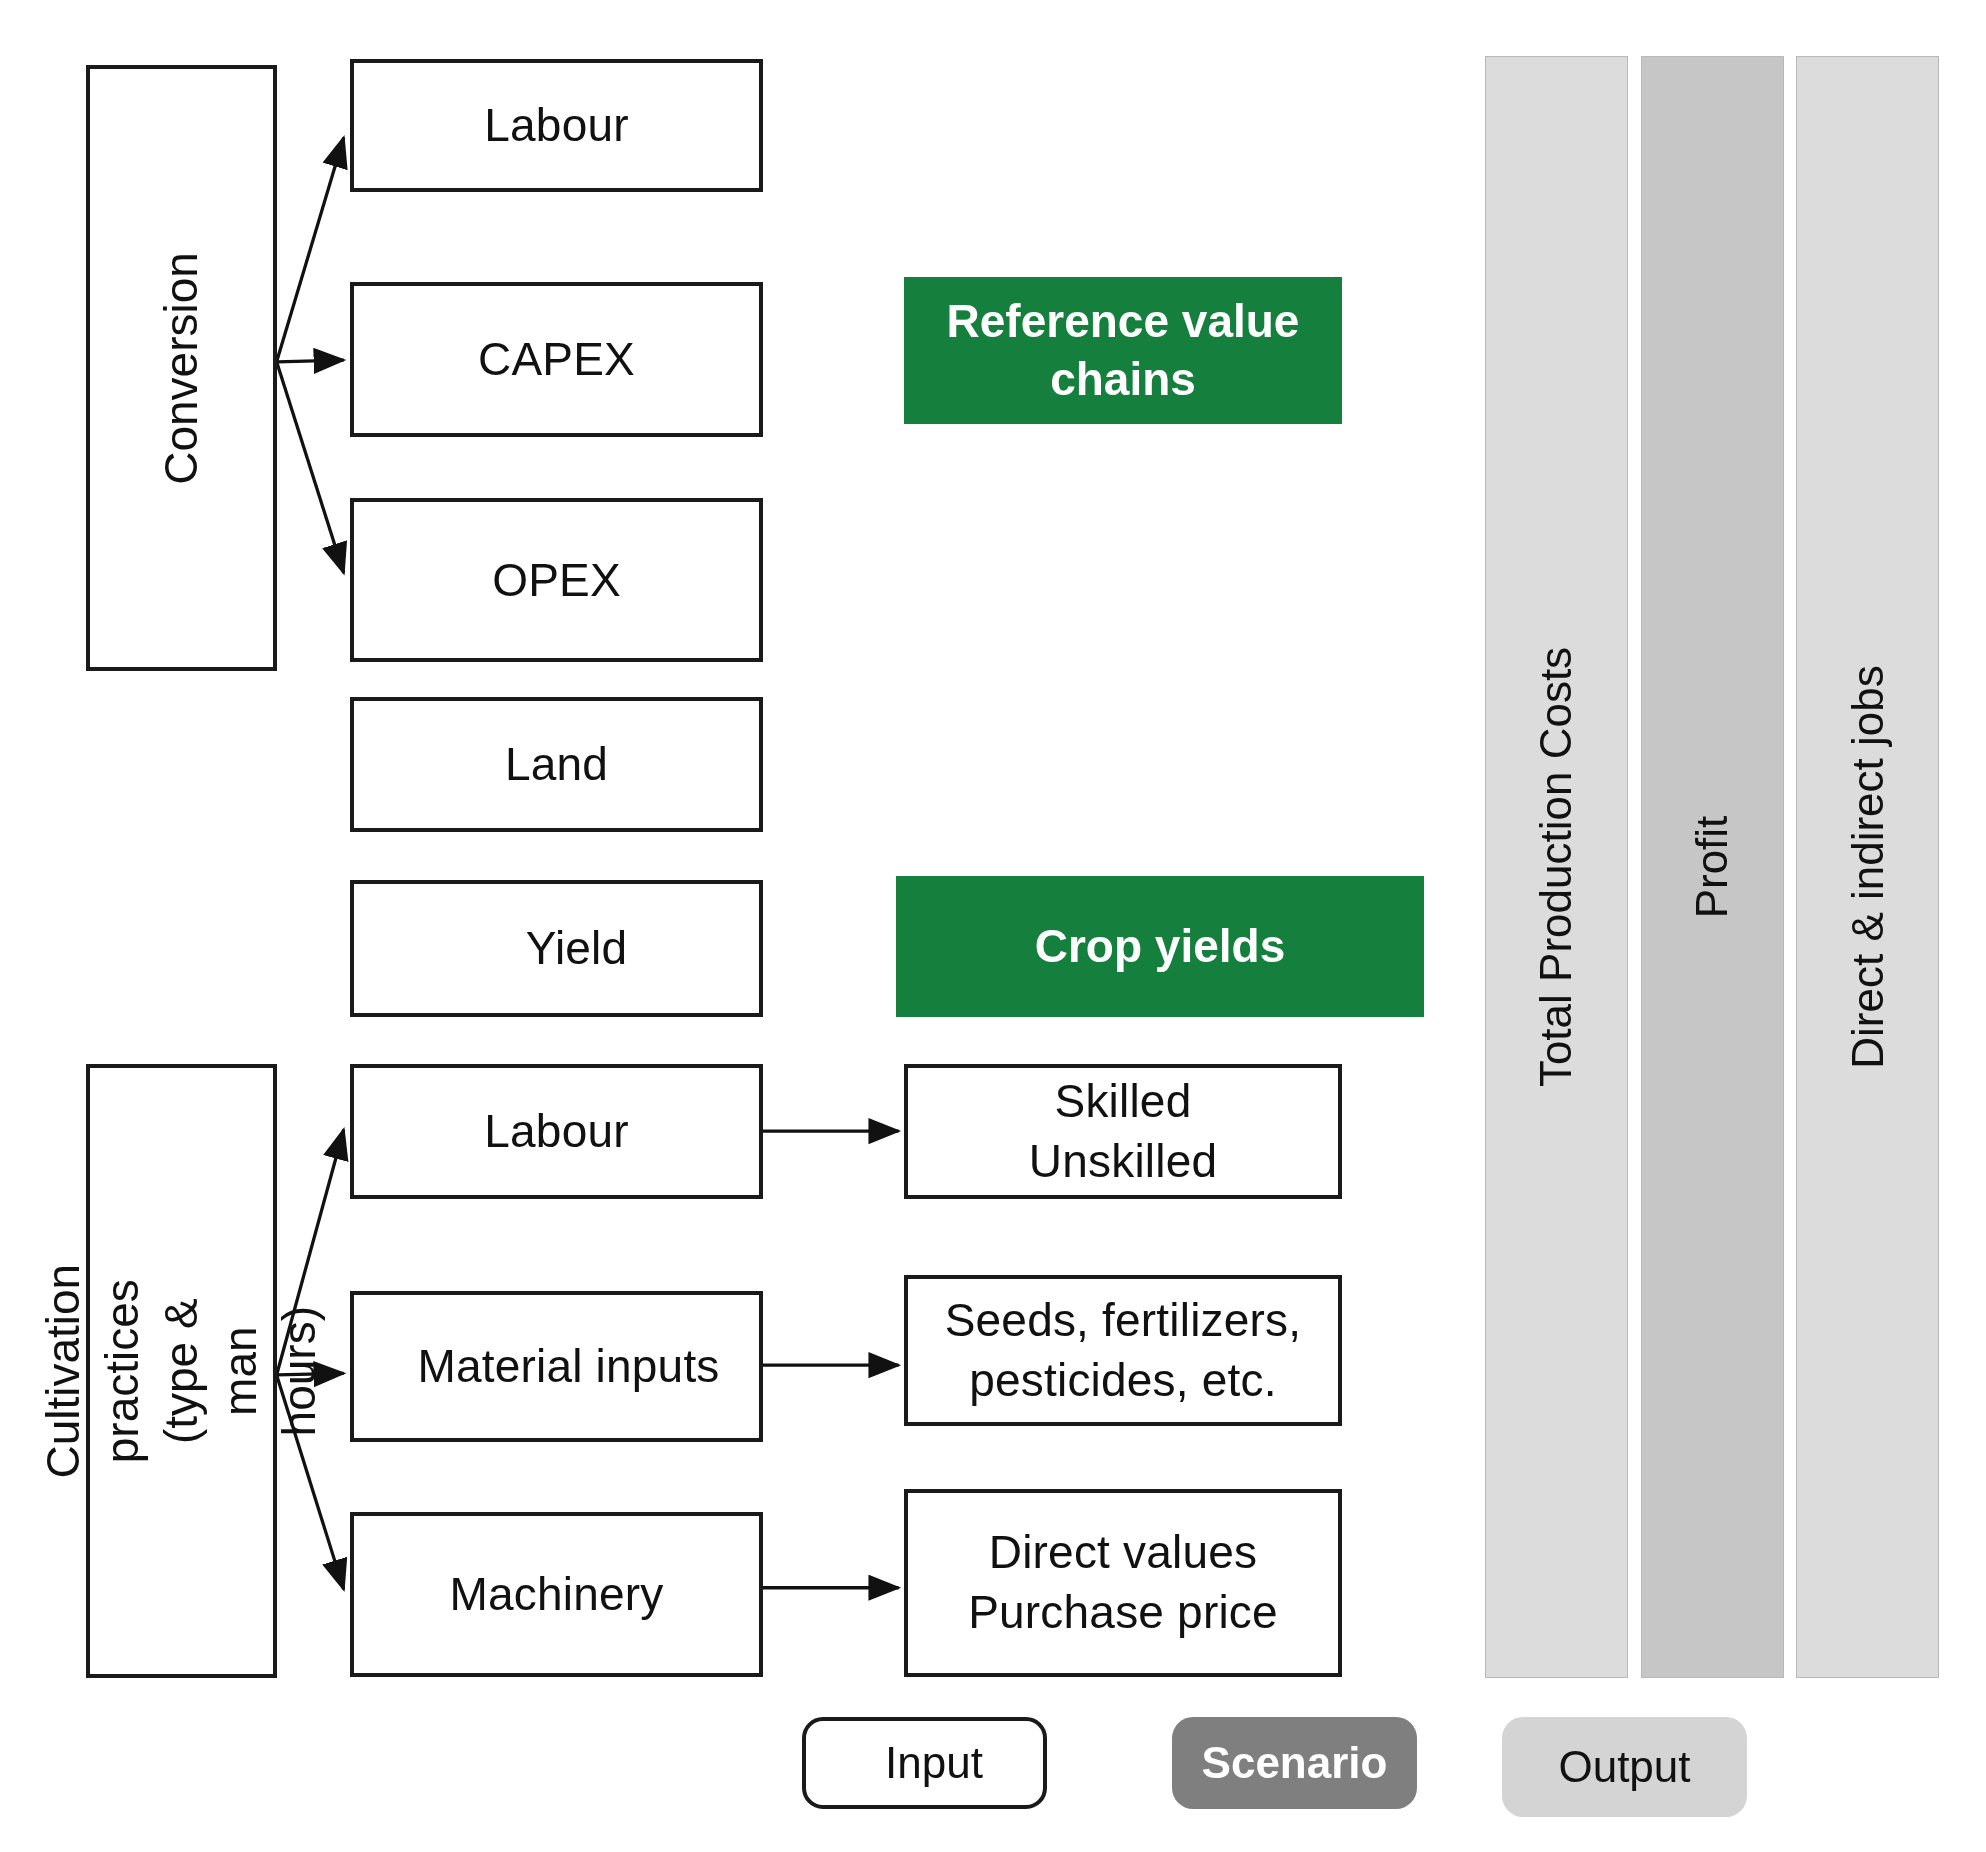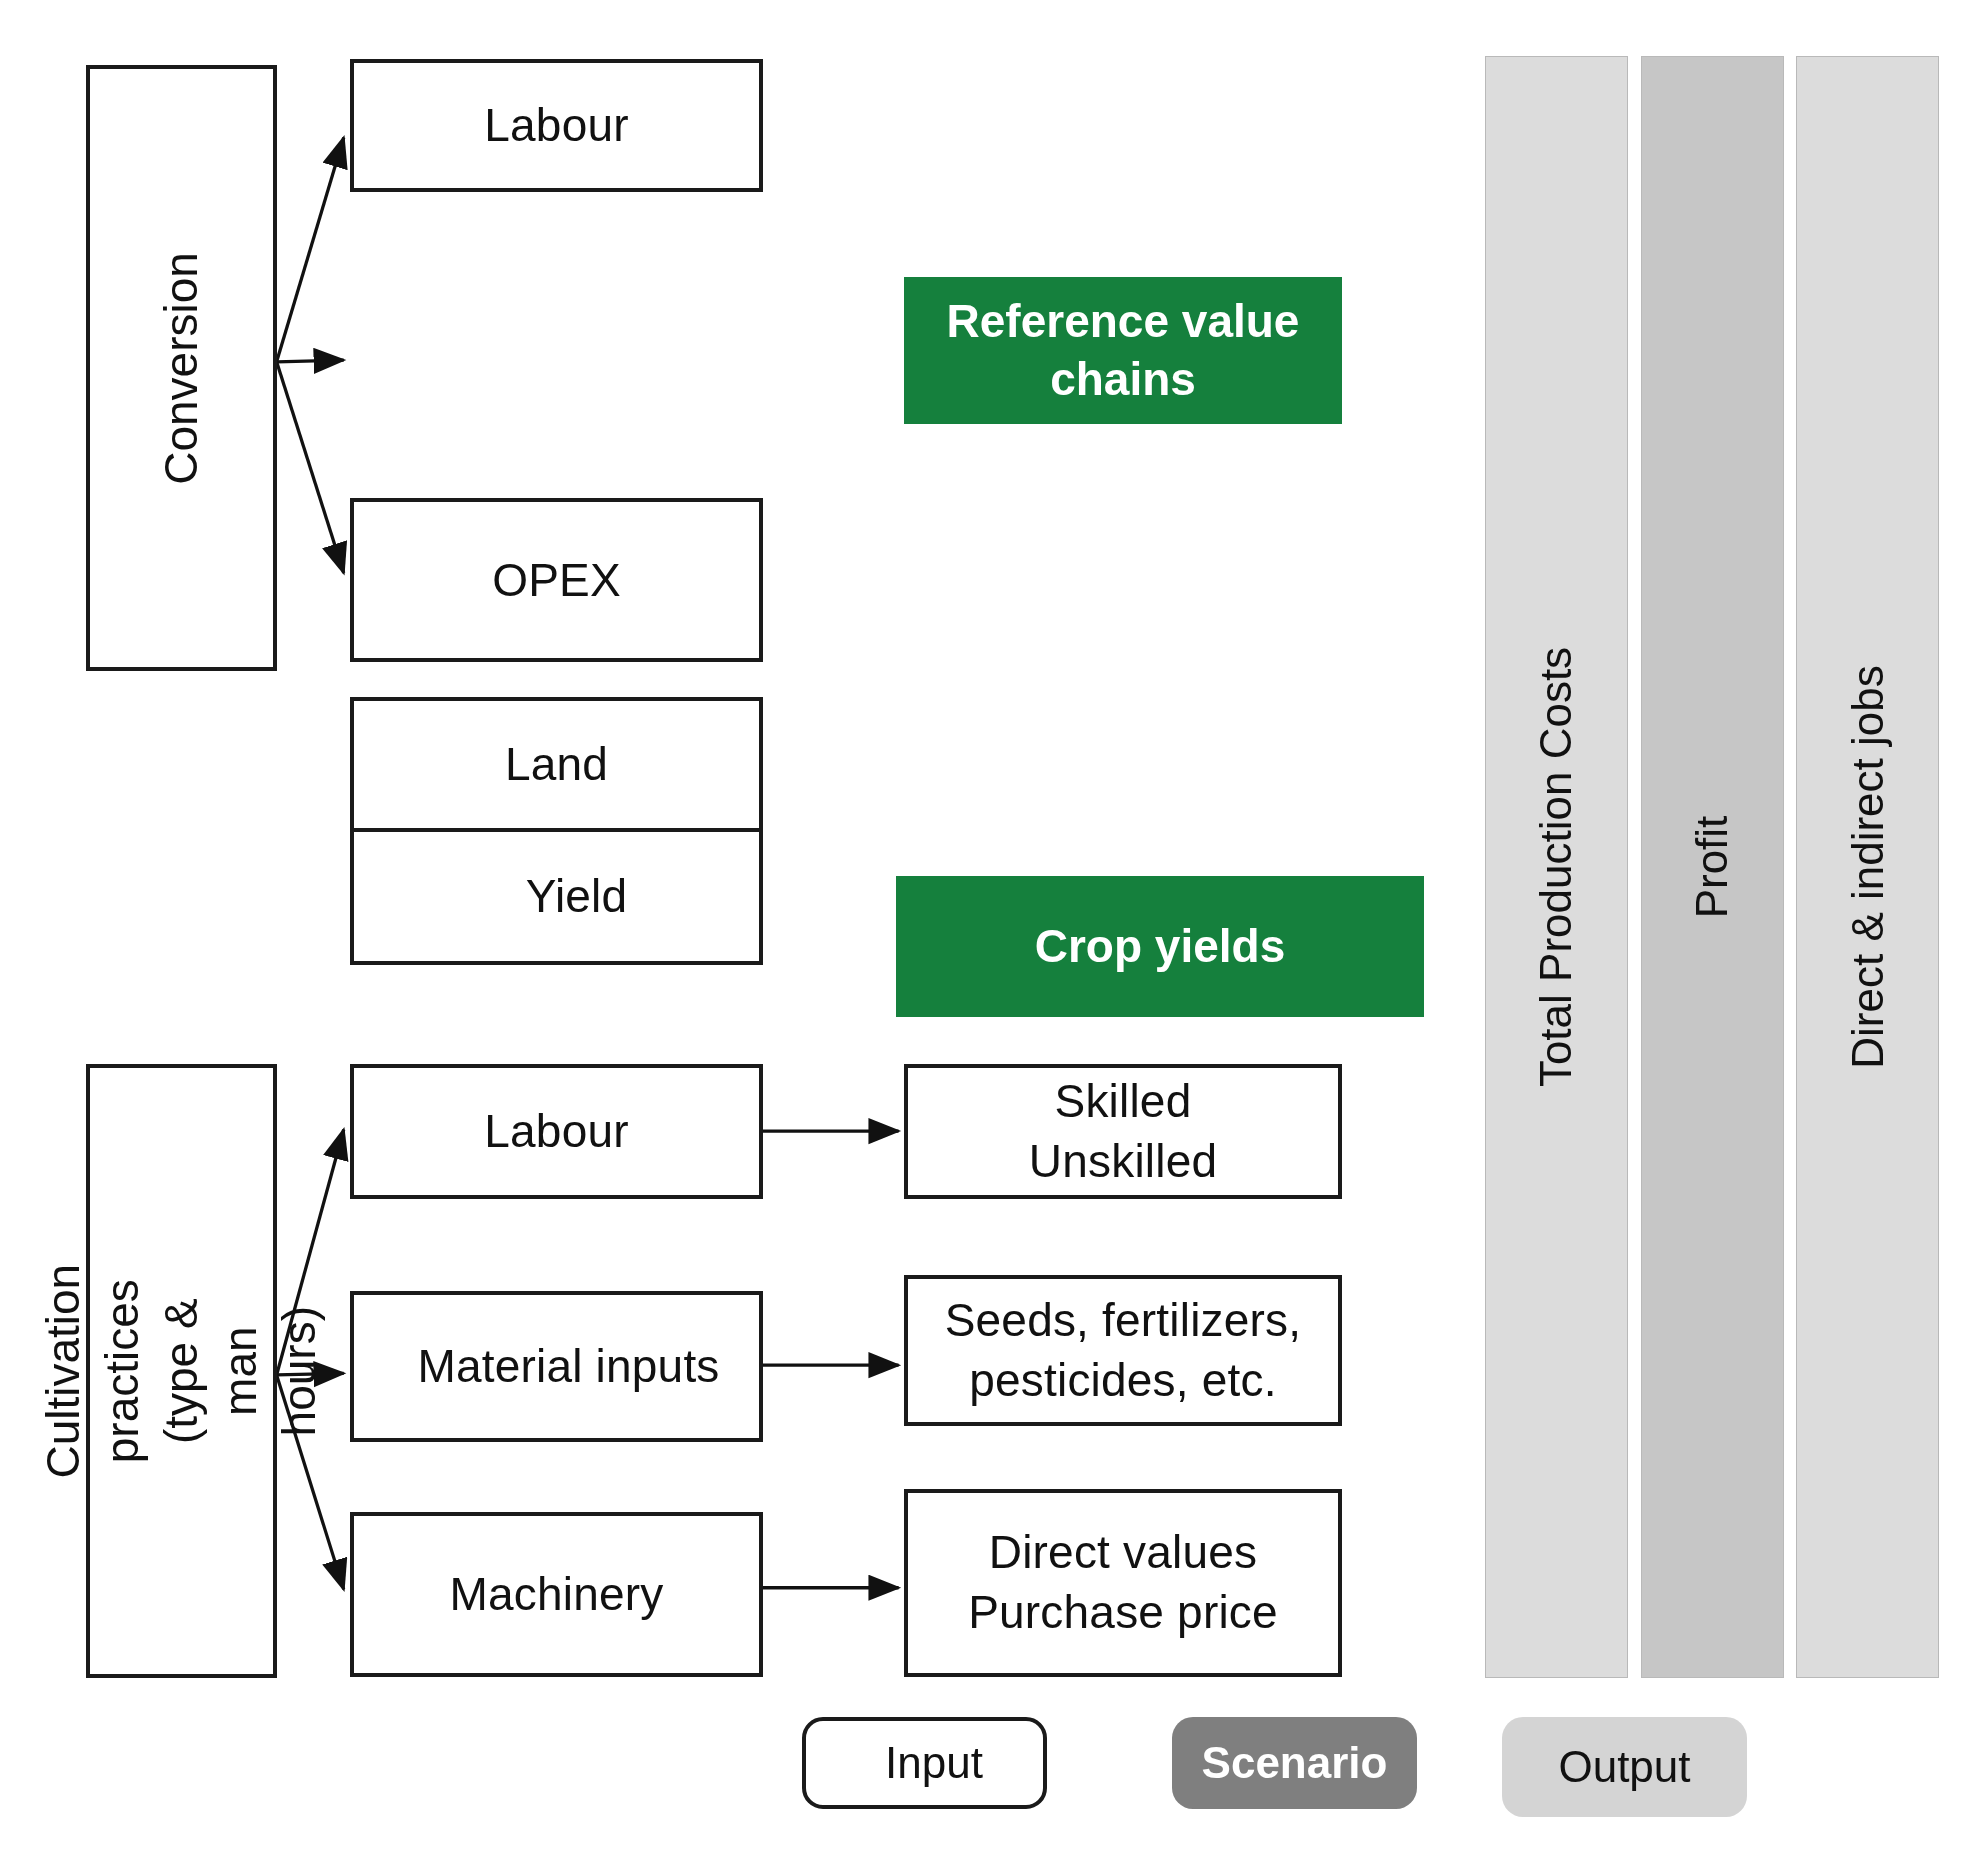--- a/index.html
+++ b/index.html
@@ -110,30 +110,33 @@
   </svg>
 
   <div class="vbox" style="left:86px;top:65px;width:191px;height:606px;">
     <div class="vtext">Conversion</div>
   </div>
 
   <div class="box" style="left:350px;top:59px;width:413px;height:133px;">
     <span>Labour</span>
   </div>
 
+  <div class="box" style="left:350px;top:282px;width:413px;height:155px;">
+    <span>CAPEX</span>
+  </div>
 
   <div class="box" style="left:350px;top:498px;width:413px;height:164px;">
     <span>OPEX</span>
   </div>
 
   <div class="box" style="left:350px;top:697px;width:413px;height:135px;">
     <span>Land</span>
   </div>
 
-  <div class="box" style="left:350px;top:828px;width:413px;height:137px;padding-left:40px;">
+  <div class="box" style="left:350px;top:880px;width:413px;height:137px;padding-left:40px;">
     <span>Yield</span>
   </div>
 
   <div class="vbox" style="left:86px;top:1064px;width:191px;height:614px;">
     <div class="vtext multi">
       <span>Cultivation practices</span><br>
       <span>(type &amp; man hours)</span>
     </div>
   </div>
 

